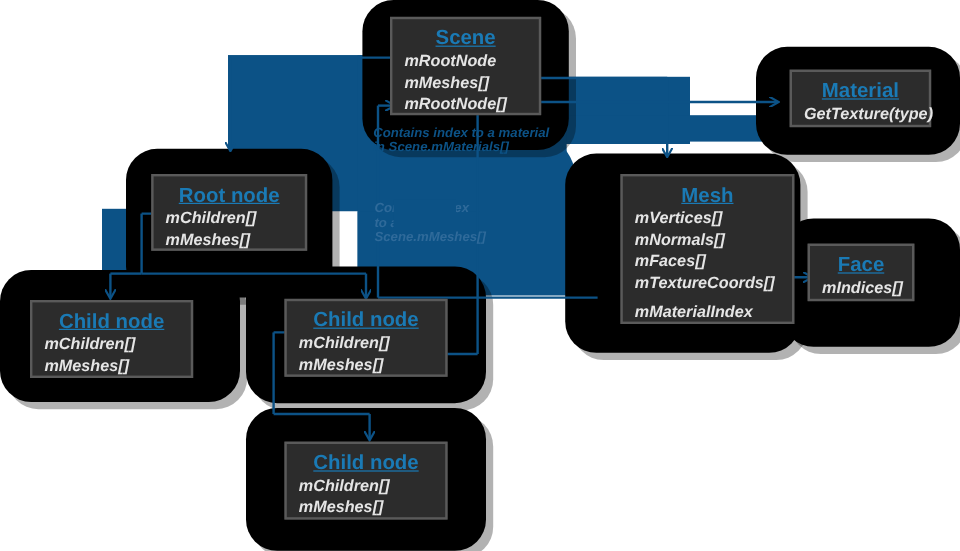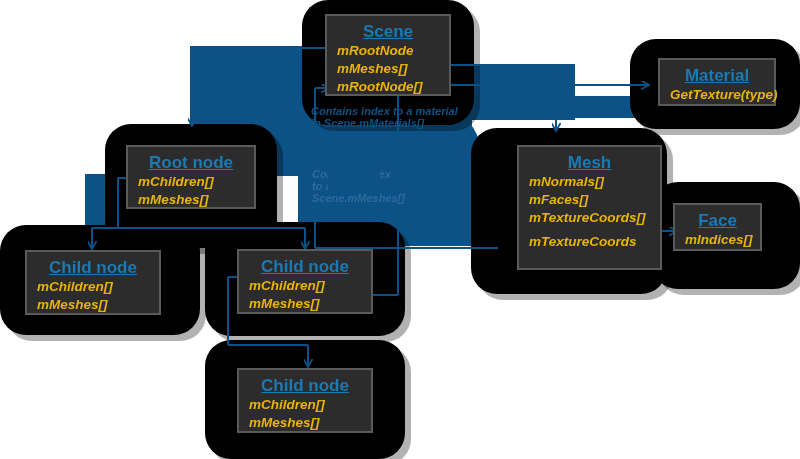--- a/index.html
+++ b/index.html
@@ -11,21 +11,21 @@
 
   
   .plate{position:absolute;background:#000000;border-radius:26px;
          box-shadow:6px 6px 0 rgba(0,0,0,0.30);}
 
   
   .cbox{position:absolute;background:#2c2c2c;border:2px solid #5a5a5a;
         box-sizing:border-box;padding:5px 10px 7px 10px;}
   .ctitle{color:#1a7ab5;font-weight:bold;font-size:17px;text-align:center;
           text-decoration:underline;line-height:21px;white-space:nowrap;}
-  .cfield{color:#eab308;font-weight:bold;font-style:italic;font-size:13.5px;
+  .cfield{color:#e5e5e5;font-weight:bold;font-style:italic;font-size:13.5px;
           line-height:18px;white-space:nowrap;}
   .cfield.sp{margin-top:6px;}
   .cfield.c{text-align:center;}
 
   
   .note{position:absolute;color:#0c5286;font-weight:bold;font-style:italic;
         font-size:11px;line-height:12px;white-space:nowrap;}
   .note.dim{color:#2f6a9a;}
   .maskbox{position:absolute;background:#0c5286;}
 
@@ -112,24 +112,25 @@
   </div>
 
   <div class="cbox" style="left:126px;top:145px;width:130px;height:64px;">
     <div class="ctitle">Root node</div>
     <div class="cfield">mChildren[]</div>
     <div class="cfield">mMeshes[]</div>
   </div>
 
   <div class="cbox" style="left:517px;top:145px;width:145px;height:125px;">
     <div class="ctitle">Mesh</div>
+    <div class="cfield">mVertices[]</div>
     <div class="cfield">mNormals[]</div>
     <div class="cfield">mFaces[]</div>
     <div class="cfield">mTextureCoords[]</div>
-    <div class="cfield sp">mTextureCoords</div>
+    <div class="cfield sp">mMaterialIndex</div>
   </div>
 
   <div class="cbox" style="left:673px;top:203px;width:89px;height:48px;">
     <div class="ctitle">Face</div>
     <div class="cfield c">mIndices[]</div>
   </div>
 
   <div class="cbox" style="left:25px;top:250px;width:136px;height:65px;">
     <div class="ctitle">Child node</div>
     <div class="cfield">mChildren[]</div>

